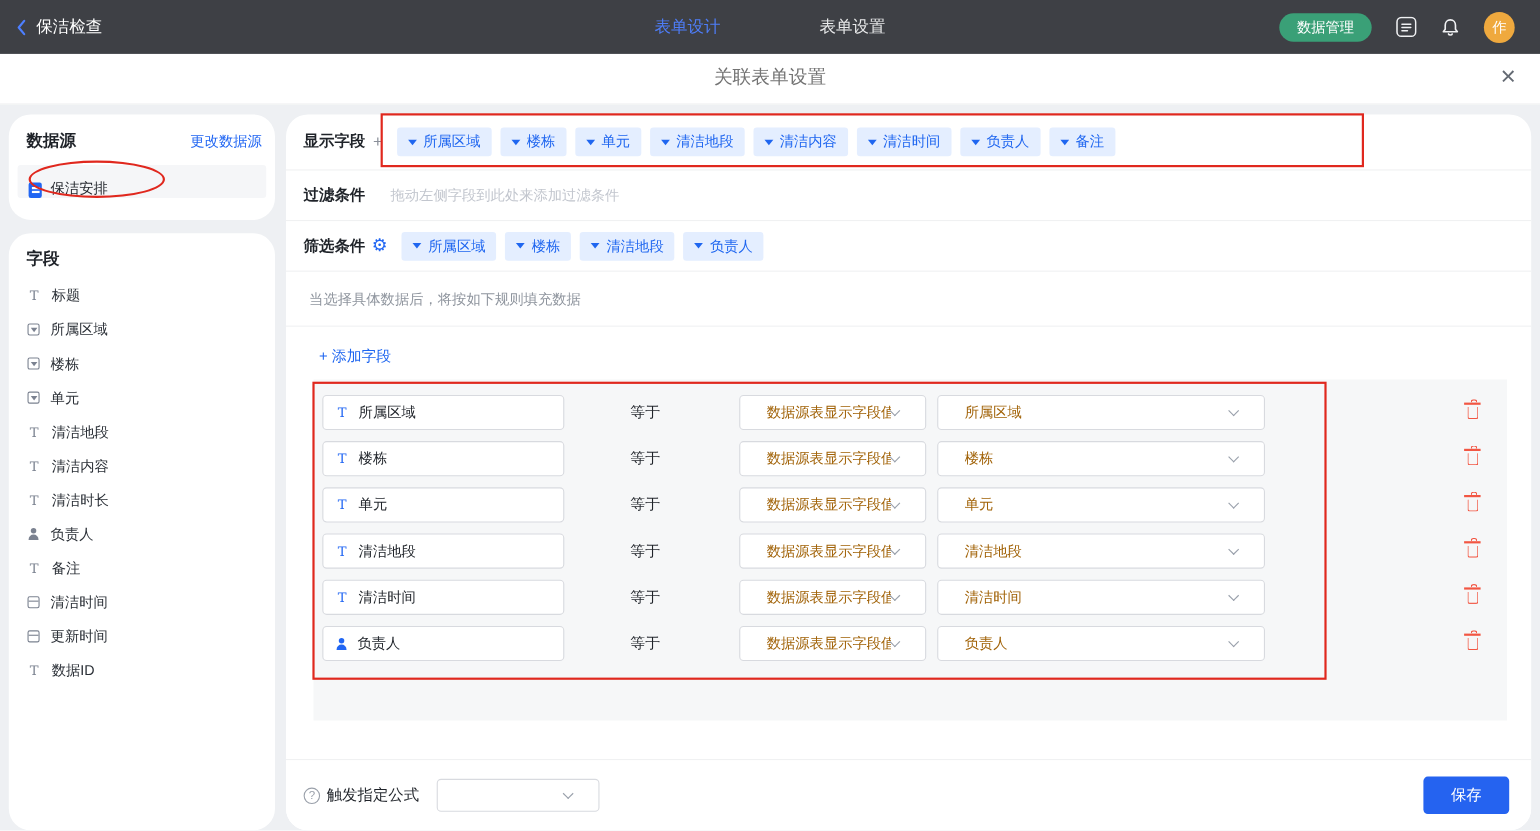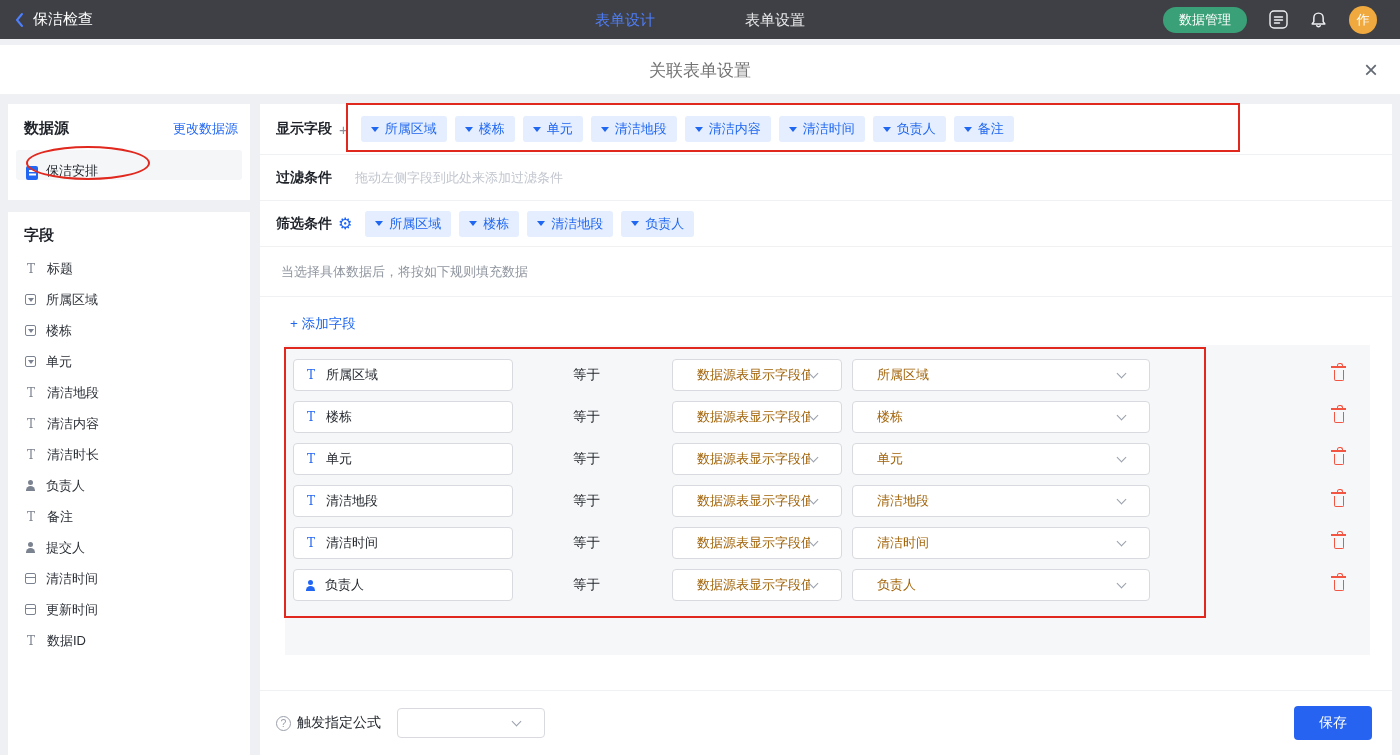--- a/index.html
+++ b/index.html
@@ -1,37 +1,37 @@
 <!DOCTYPE html>
 <html><head>
 <meta charset="utf-8">
 <style>
   * { margin:0; padding:0; box-sizing:border-box; }
   html,body { width:1400px; height:755px; overflow:hidden; }
   body { position:relative; background:#eef0f3; font-family:"Liberation Sans","DejaVu Sans",sans-serif; color:#22262c; }
 
   
-  .topbar { position:absolute; top:0; left:0; right:0; height:39px; background:#3e4045; display:flex; z-index:5; }
+  .topbar { position:absolute; top:0; left:0; right:0; height:49px; background:#3e4045; display:flex; z-index:5; }
   .tb-left { display:flex; align-items:center; gap:9px; padding-left:14px; cursor:pointer; }
   .tb-left .back-label { color:#fff; font-size:15px; }
   .tb-center { position:absolute; left:50%; transform:translateX(-50%); display:flex; gap:90px; align-items:center; height:100%; }
   .tb-tab { font-size:15px; color:#e8e9ea; cursor:pointer; line-height:45px; }
   .tb-tab.active { color:#4e7df8; }
   .tb-right { margin-left:auto; display:flex; align-items:center; gap:22px; padding-right:23px; }
   .pill-green { background:#3aa077; color:#fff; font-size:13px; height:26px; padding:0 16px; border-radius:14px; display:flex; align-items:center; cursor:pointer; }
   .avatar { width:28px; height:28px; border-radius:50%; background:#efa93e; color:#fff; font-size:13px; display:flex; align-items:center; justify-content:center; cursor:pointer; }
   .tb-ic { display:flex; align-items:center; cursor:pointer; }
 
   
   .modal-header { position:absolute; top:45px; left:0; right:0; height:50px; background:#fff; border-bottom:1px solid #f0f1f2; z-index:4; }
   .modal-title { position:absolute; left:50%; top:50%; transform:translate(-50%,-50%); font-size:17px; font-weight:500; color:#737373; }
   .modal-close { position:absolute; right:22px; top:50%; transform:translateY(-50%); font-size:24px; color:#646a73; cursor:pointer; line-height:1; }
 
   
-  .card { background:#fff; position:absolute; }
+  .card { background:#fff; position:absolute;border-radius:20px; }
   .card-datasource { left:8px; top:104px; width:242px; height:96px; }
   .ds-head { display:flex; align-items:center; justify-content:space-between; padding:15px 12px 8px 16px; }
   .ds-title { font-size:15px; font-weight:bold; color:#1f2329; }
   .ds-change { font-size:13px; color:#2166f3; cursor:pointer; }
   .ds-item { margin:4px 8px; height:30px; background:#f5f6f8; border-radius:3px; display:flex; align-items:flex-end; gap:8px; padding:0 10px; font-size:13px; cursor:pointer; }
 
   .card-fields { left:8px; top:212px; width:242px; bottom:0; }
   .fl-title { font-size:15px; font-weight:bold; color:#1f2329; padding:14px 16px 8px 16px; }
   .field-item { height:31px; display:flex; align-items:center; gap:10px; padding-left:17px; font-size:13px; color:#2a2f36; cursor:grab; }
 
@@ -177,24 +177,20 @@
       </div>
       <div class="field-item">
         <span class="ic ic-person"></span>
         <span class="field-label">负责人</span>
       </div>
       <div class="field-item">
         <span class="ic ic-text">T</span>
         <span class="field-label">备注</span>
       </div>
       <div class="field-item">
-        <span class="ic ic-person"></span>
-        <span class="field-label">提交人</span>
-      </div>
-      <div class="field-item">
         <span class="ic ic-date"></span>
         <span class="field-label">清洁时间</span>
       </div>
       <div class="field-item">
         <span class="ic ic-date"></span>
         <span class="field-label">更新时间</span>
       </div>
       <div class="field-item">
         <span class="ic ic-text">T</span>
         <span class="field-label">数据ID</span>

